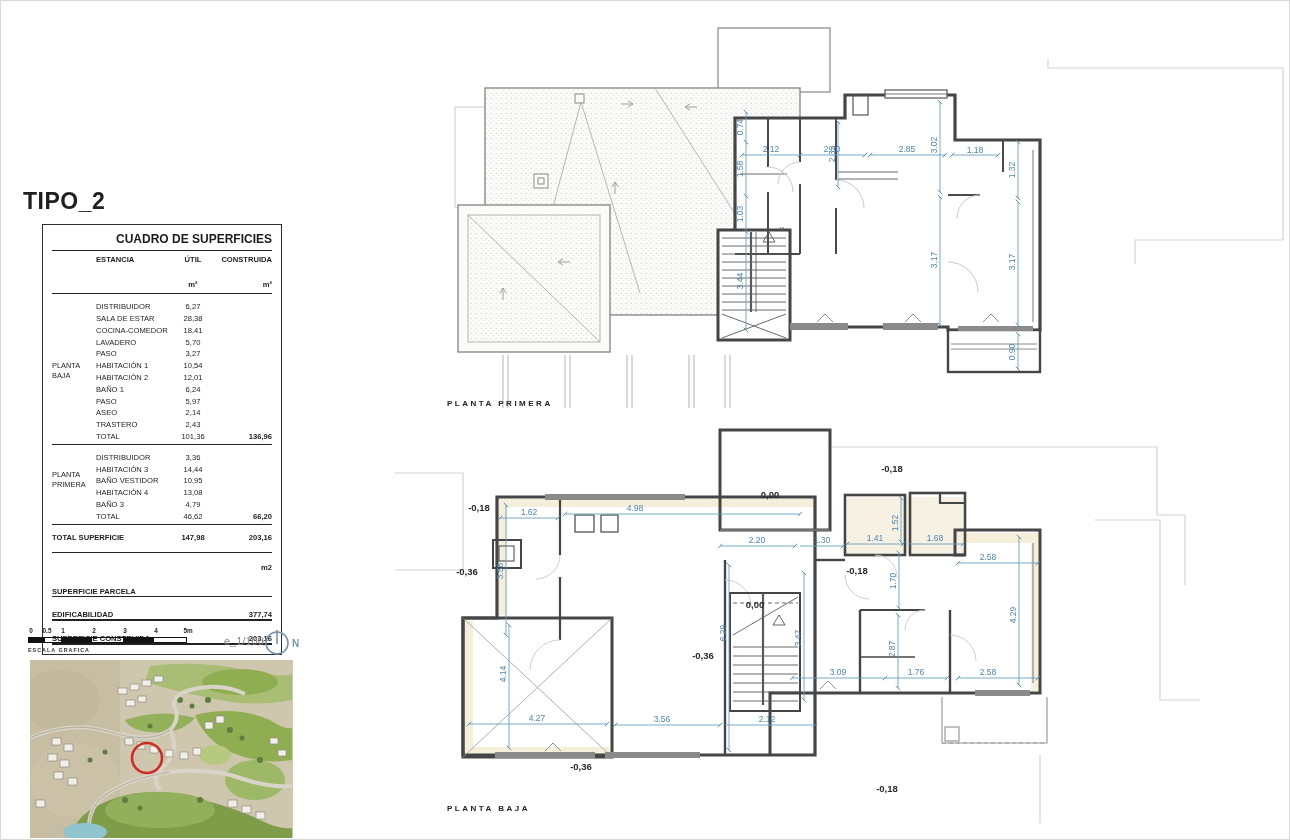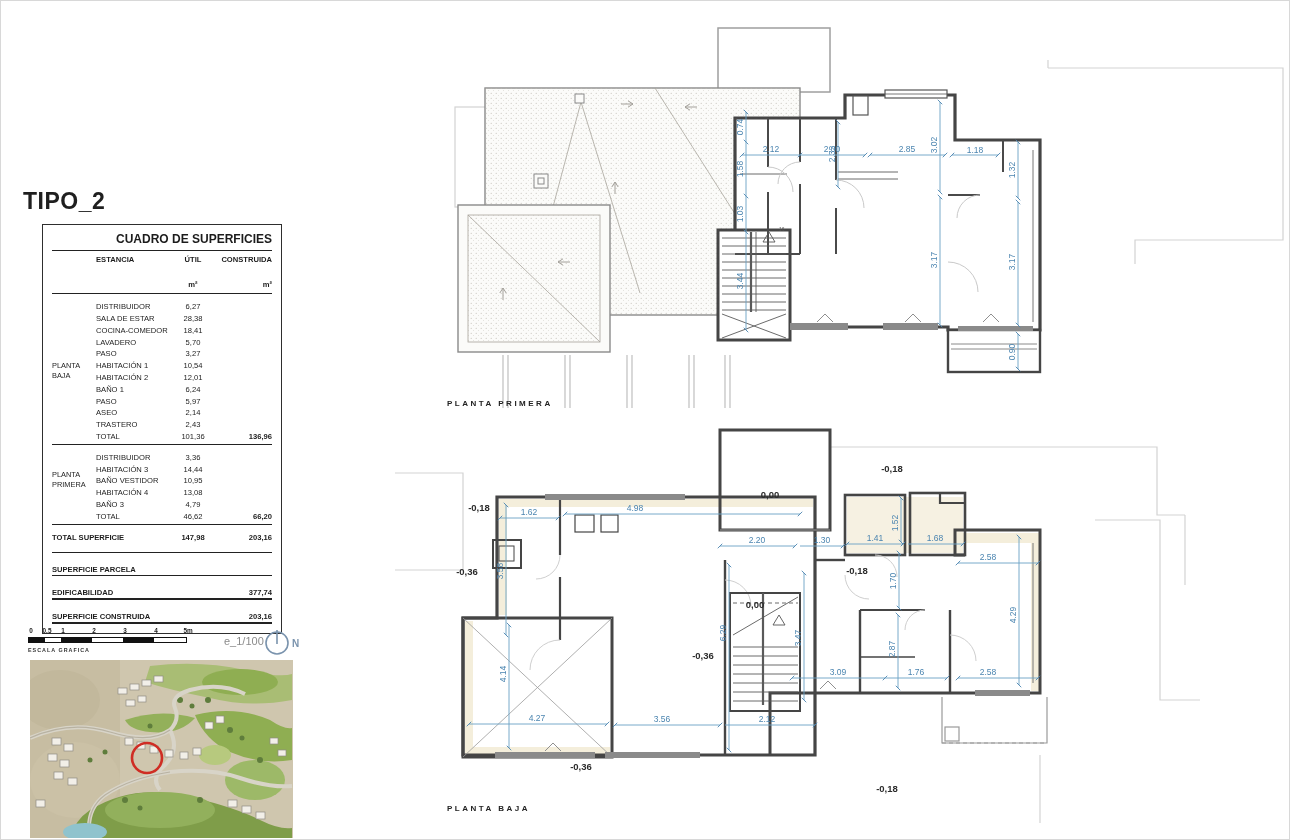--- a/index.html
+++ b/index.html
@@ -182,20 +182,21 @@
       </div>
       <div class="rule"></div>
 
       <div class="t-grand">
         <span>TOTAL SUPERFICIE</span>
         <span class="c-util">147,98</span>
         <span class="c-con">203,16</span>
       </div>
       <div class="rule"></div>
 
+      <div class="m2row">m2</div>
 
       <div class="f-row">
         <span>SUPERFICIE PARCELA</span>
           <span></span>
       </div>
       <div class="rule"></div>
 
       <div class="f-row">
         <span>EDIFICABILIDAD</span>
           <span>377,74</span>

